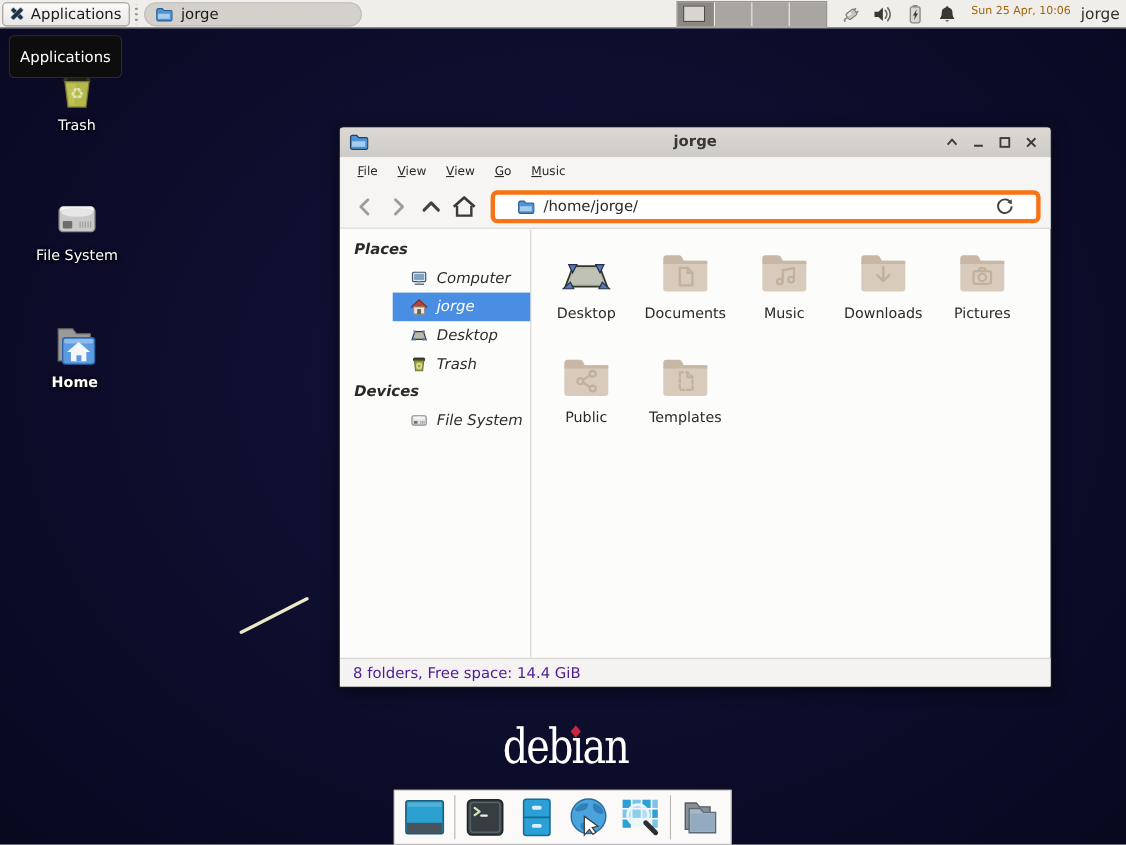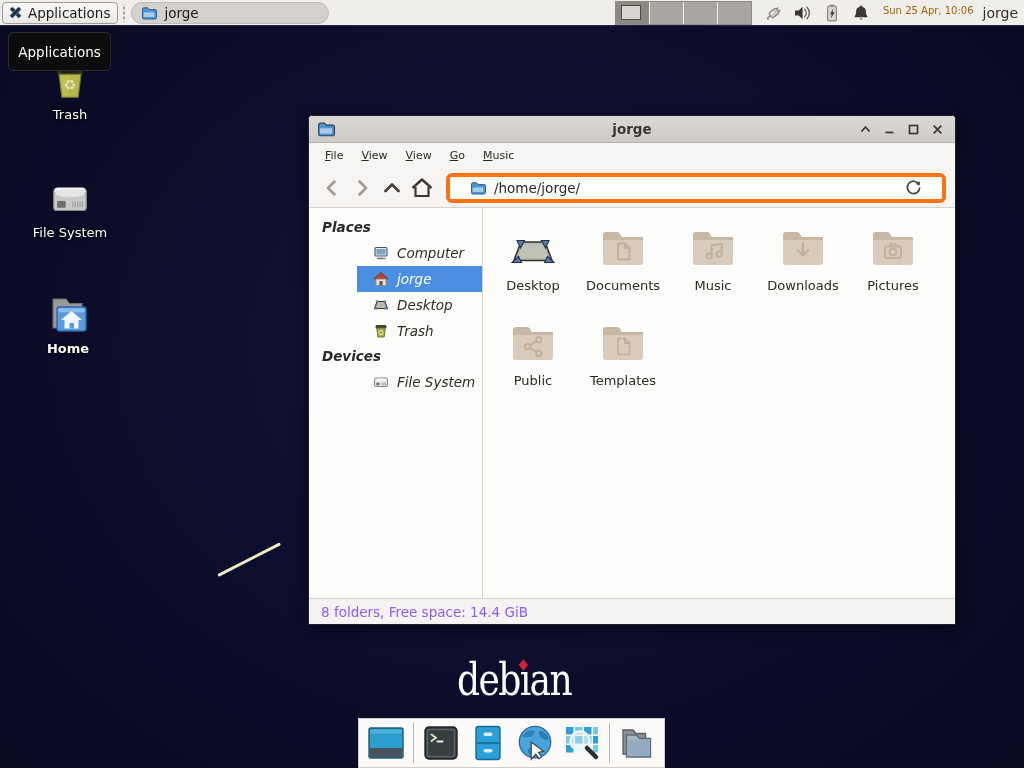--- a/index.html
+++ b/index.html
@@ -124,21 +124,21 @@
   .fm-main { flex:1; padding:17px 0 0 5px; }
   .file-grid {
     display:grid; grid-template-columns:repeat(5, 90px); grid-auto-rows:95px; justify-items:center;
   }
   .file-cell { width:88px; text-align:center; }
   .file-cell .ficon { display:flex; justify-content:center; }
   .file-cell .flabel { margin-top:5px; font-size:13px; color:#2c2a27; white-space:nowrap; }
 
   .statusbar {
     height:26px; flex:0 0 26px; background:#f4f3f1; border-top:1px solid #d7d4d0;
-    display:flex; align-items:center; padding-left:12px; font-size:13.5px; color:#8b5cf6;
+    display:flex; align-items:center; padding-left:12px; font-size:13.5px; color:#4c1d95;
   }
 
   
   .debian-logo {
     position:absolute; left:457px; top:658px; z-index:3;
     font-family:"DejaVu Serif", serif; font-size:44px; color:#ffffff;
     letter-spacing:-2px; transform:scaleX(.82); transform-origin:0 0;
     line-height:1;
   }
   .debian-logo .i-diamond {

